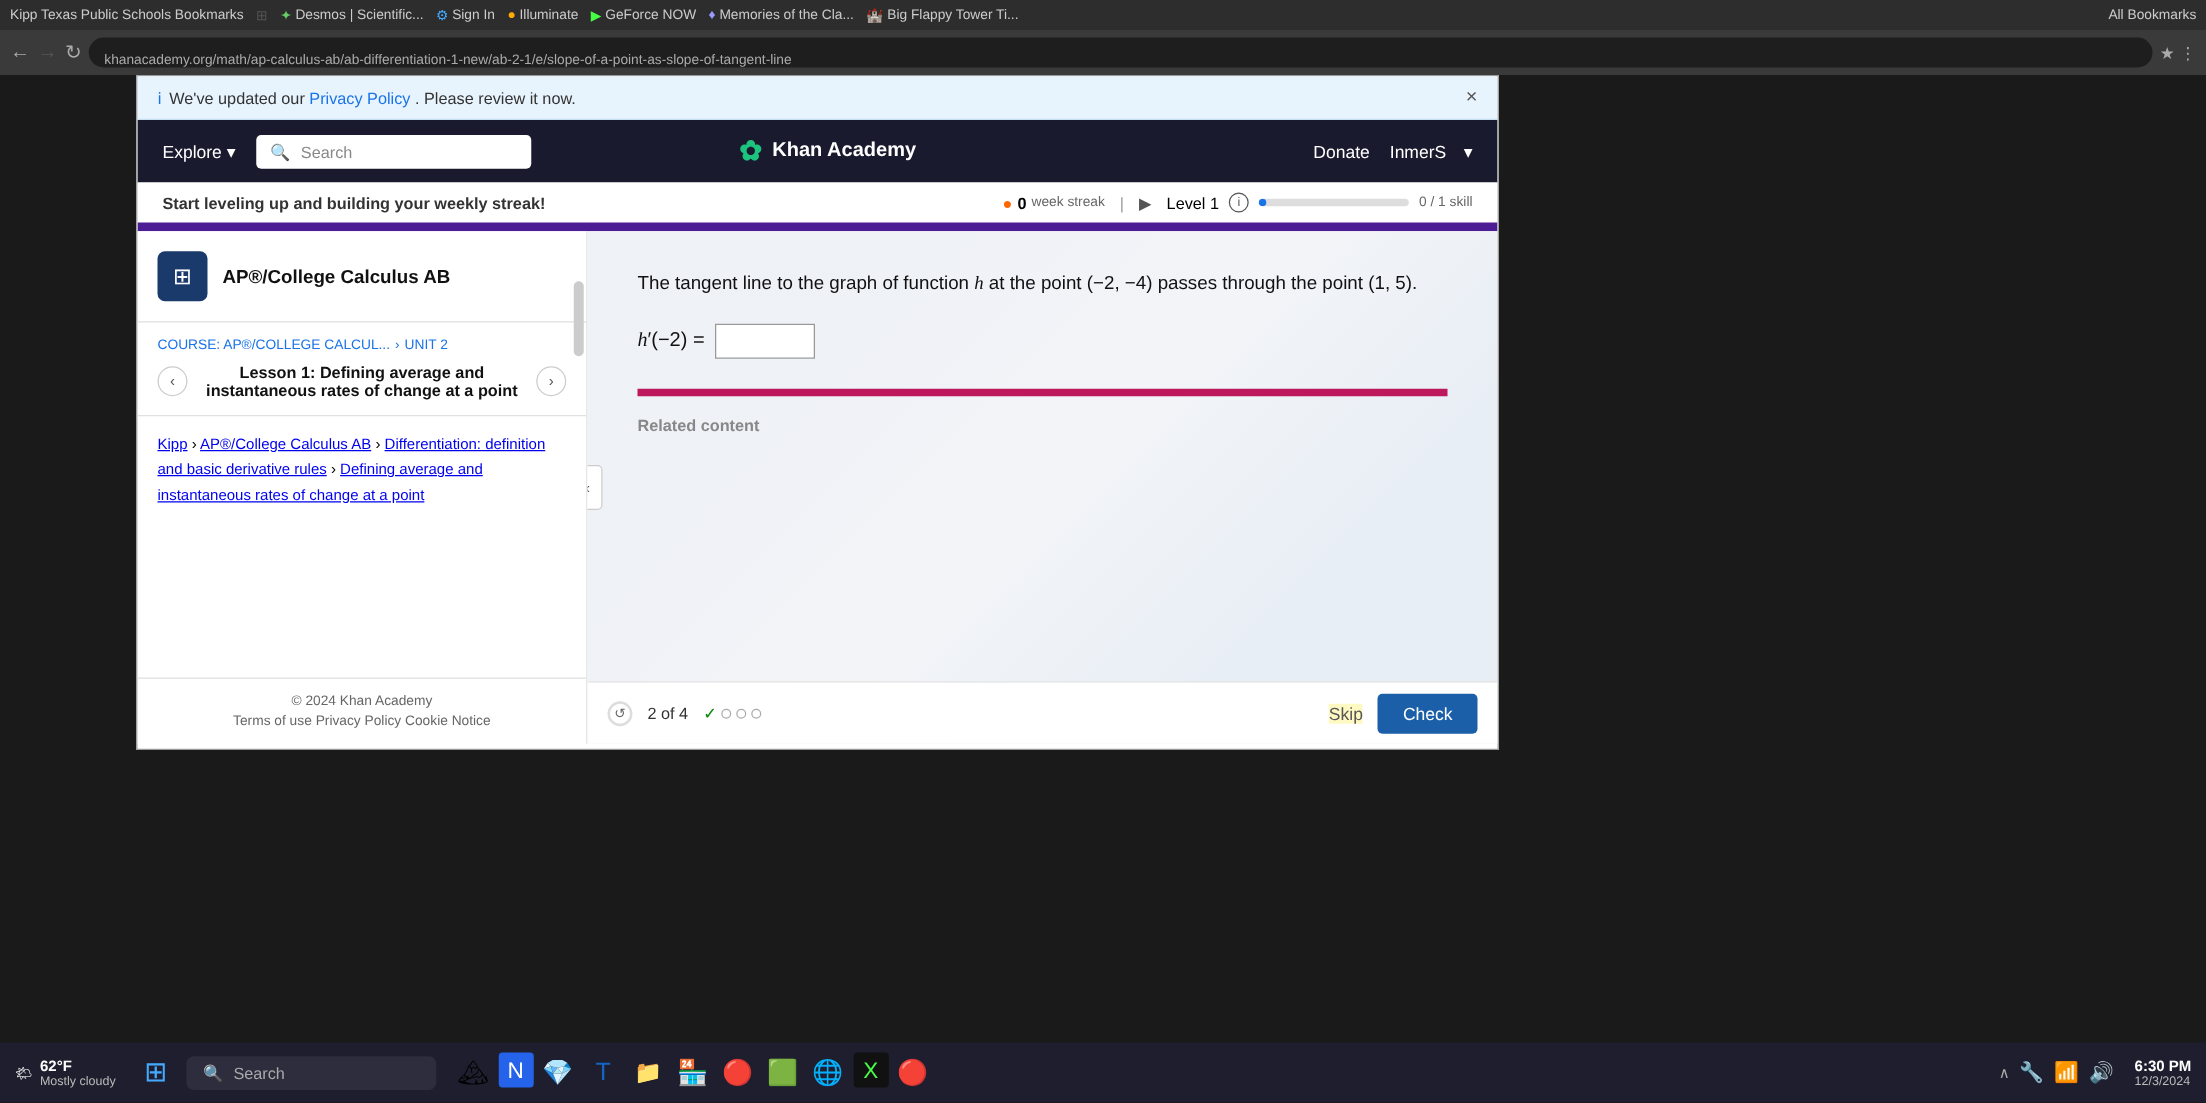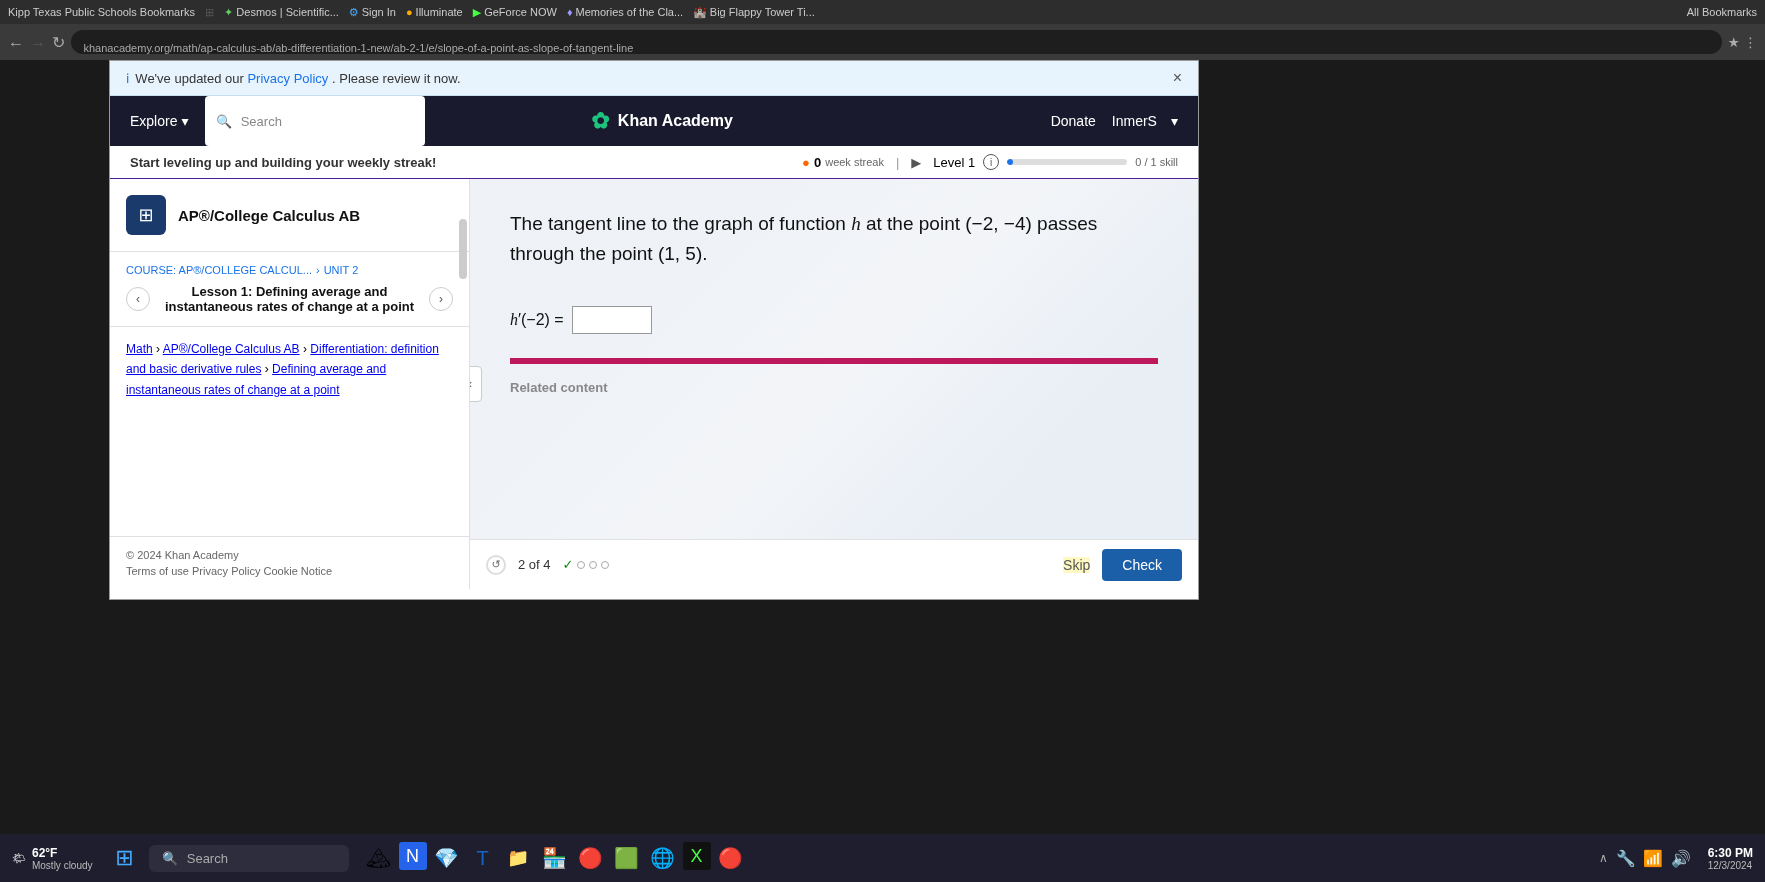--- a/index.html
+++ b/index.html
@@ -30,20 +30,21 @@
       cursor: pointer;
       font-size: 16px;
       color: #555;
     }
 
     
     .nav-bar {
       background: #1a1a2e;
       height: 50px;
       display: flex;
+      align-items: center;
       padding: 0 20px;
       gap: 16px;
     }
 
     .nav-explore {
       color: #fff;
       font-size: 14px;
       display: flex;
       align-items: center;
       gap: 4px;
@@ -90,21 +91,21 @@
       font-size: 14px;
       cursor: pointer;
       display: flex;
       align-items: center;
       gap: 14px;
     }
 
     
     .streak-bar {
       background: #fff;
-      border-bottom: 1px solid #4c1d95;
+      border-bottom: 7px solid #4c1d95;
       padding: 8px 20px;
       display: flex;
       align-items: center;
       gap: 12px;
       font-size: 13px;
     }
 
     .streak-text { color: #333; font-weight: 600; flex: 1; }
     .streak-count {
       display: flex;
@@ -223,21 +224,21 @@
       color: #111;
       text-align: center;
       flex: 1;
     }
 
     .sidebar-footer {
       padding: 12px 16px;
       border-top: 1px solid #e0e0e0;
       font-size: 11px;
       color: #666;
-      text-align: left;
+      text-align: center;
     }
 
     .sidebar-footer a { color: #666; text-decoration: none; }
 
     
     .problem-area {
       flex: 1;
       background: #f5f5f5;
       position: relative;
       overflow: hidden;
@@ -262,24 +263,24 @@
       z-index: 10;
     }
 
     .problem-content {
       padding: 30px 40px;
       height: calc(100% - 60px);
       overflow-y: auto;
     }
 
     .problem-text {
-      font-size: 19px;
+      font-size: 15px;
       color: #111;
       line-height: 1.6;
-      margin-bottom: 36px;
+      margin-bottom: 20px;
     }
 
     .problem-question {
       font-size: 15px;
       color: #111;
       margin-bottom: 16px;
     }
 
     .problem-equation {
       font-size: 16px;
@@ -618,21 +619,21 @@
           <a href="#">UNIT 2</a>
         </div>
         <div class="lesson-nav">
           <div class="nav-arrow">‹</div>
           <div class="lesson-title">Lesson 1: Defining average and instantaneous rates of change at a point</div>
           <div class="nav-arrow">›</div>
         </div>
       </div>
 
       <div class="sidebar-content" style="padding:12px 16px;font-size:12px;line-height:1.7;">
-        <a href="#">Math</a>
+        <a href="#">Kipp</a>
         <span> › </span>
         <a href="#">AP®/College Calculus AB</a>
         <span> › </span>
         <a href="#">Differentiation: definition and basic derivative rules</a>
         <span> › </span>
         <a href="#">Defining average and instantaneous rates of change at a point</a>
       </div>
 
       <div class="sidebar-footer">
         <div>© 2024 Khan Academy</div>

